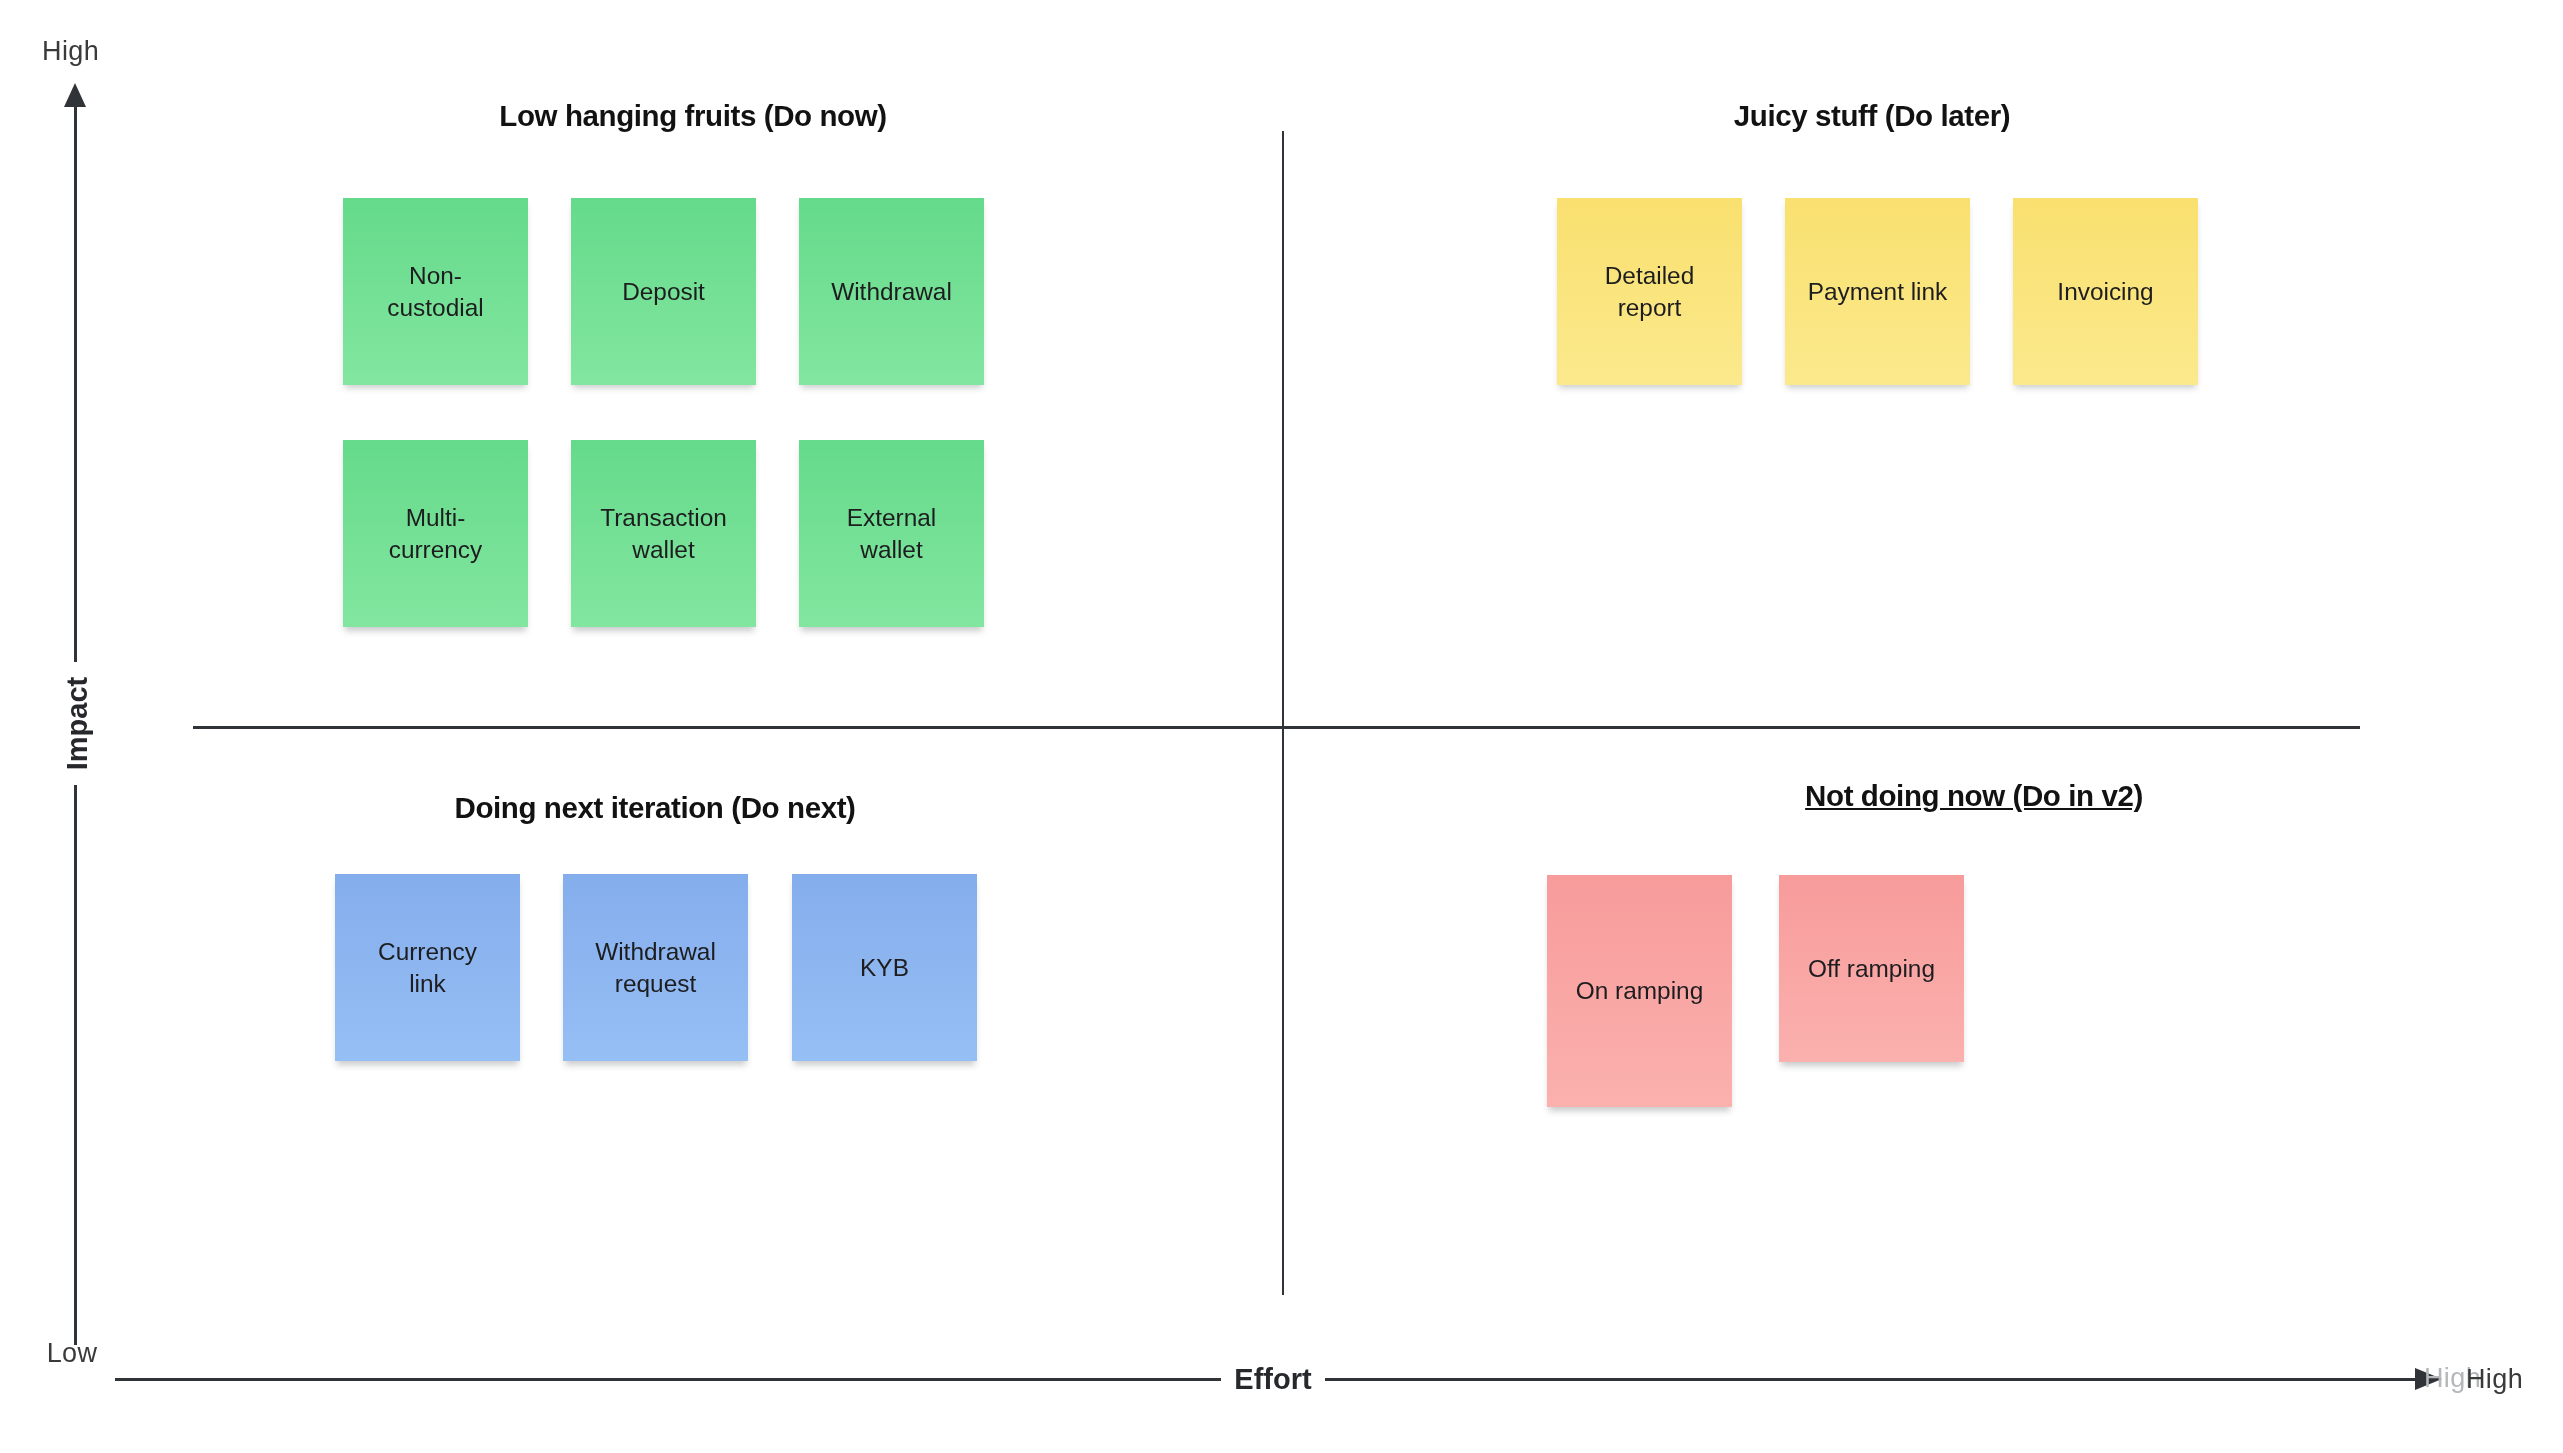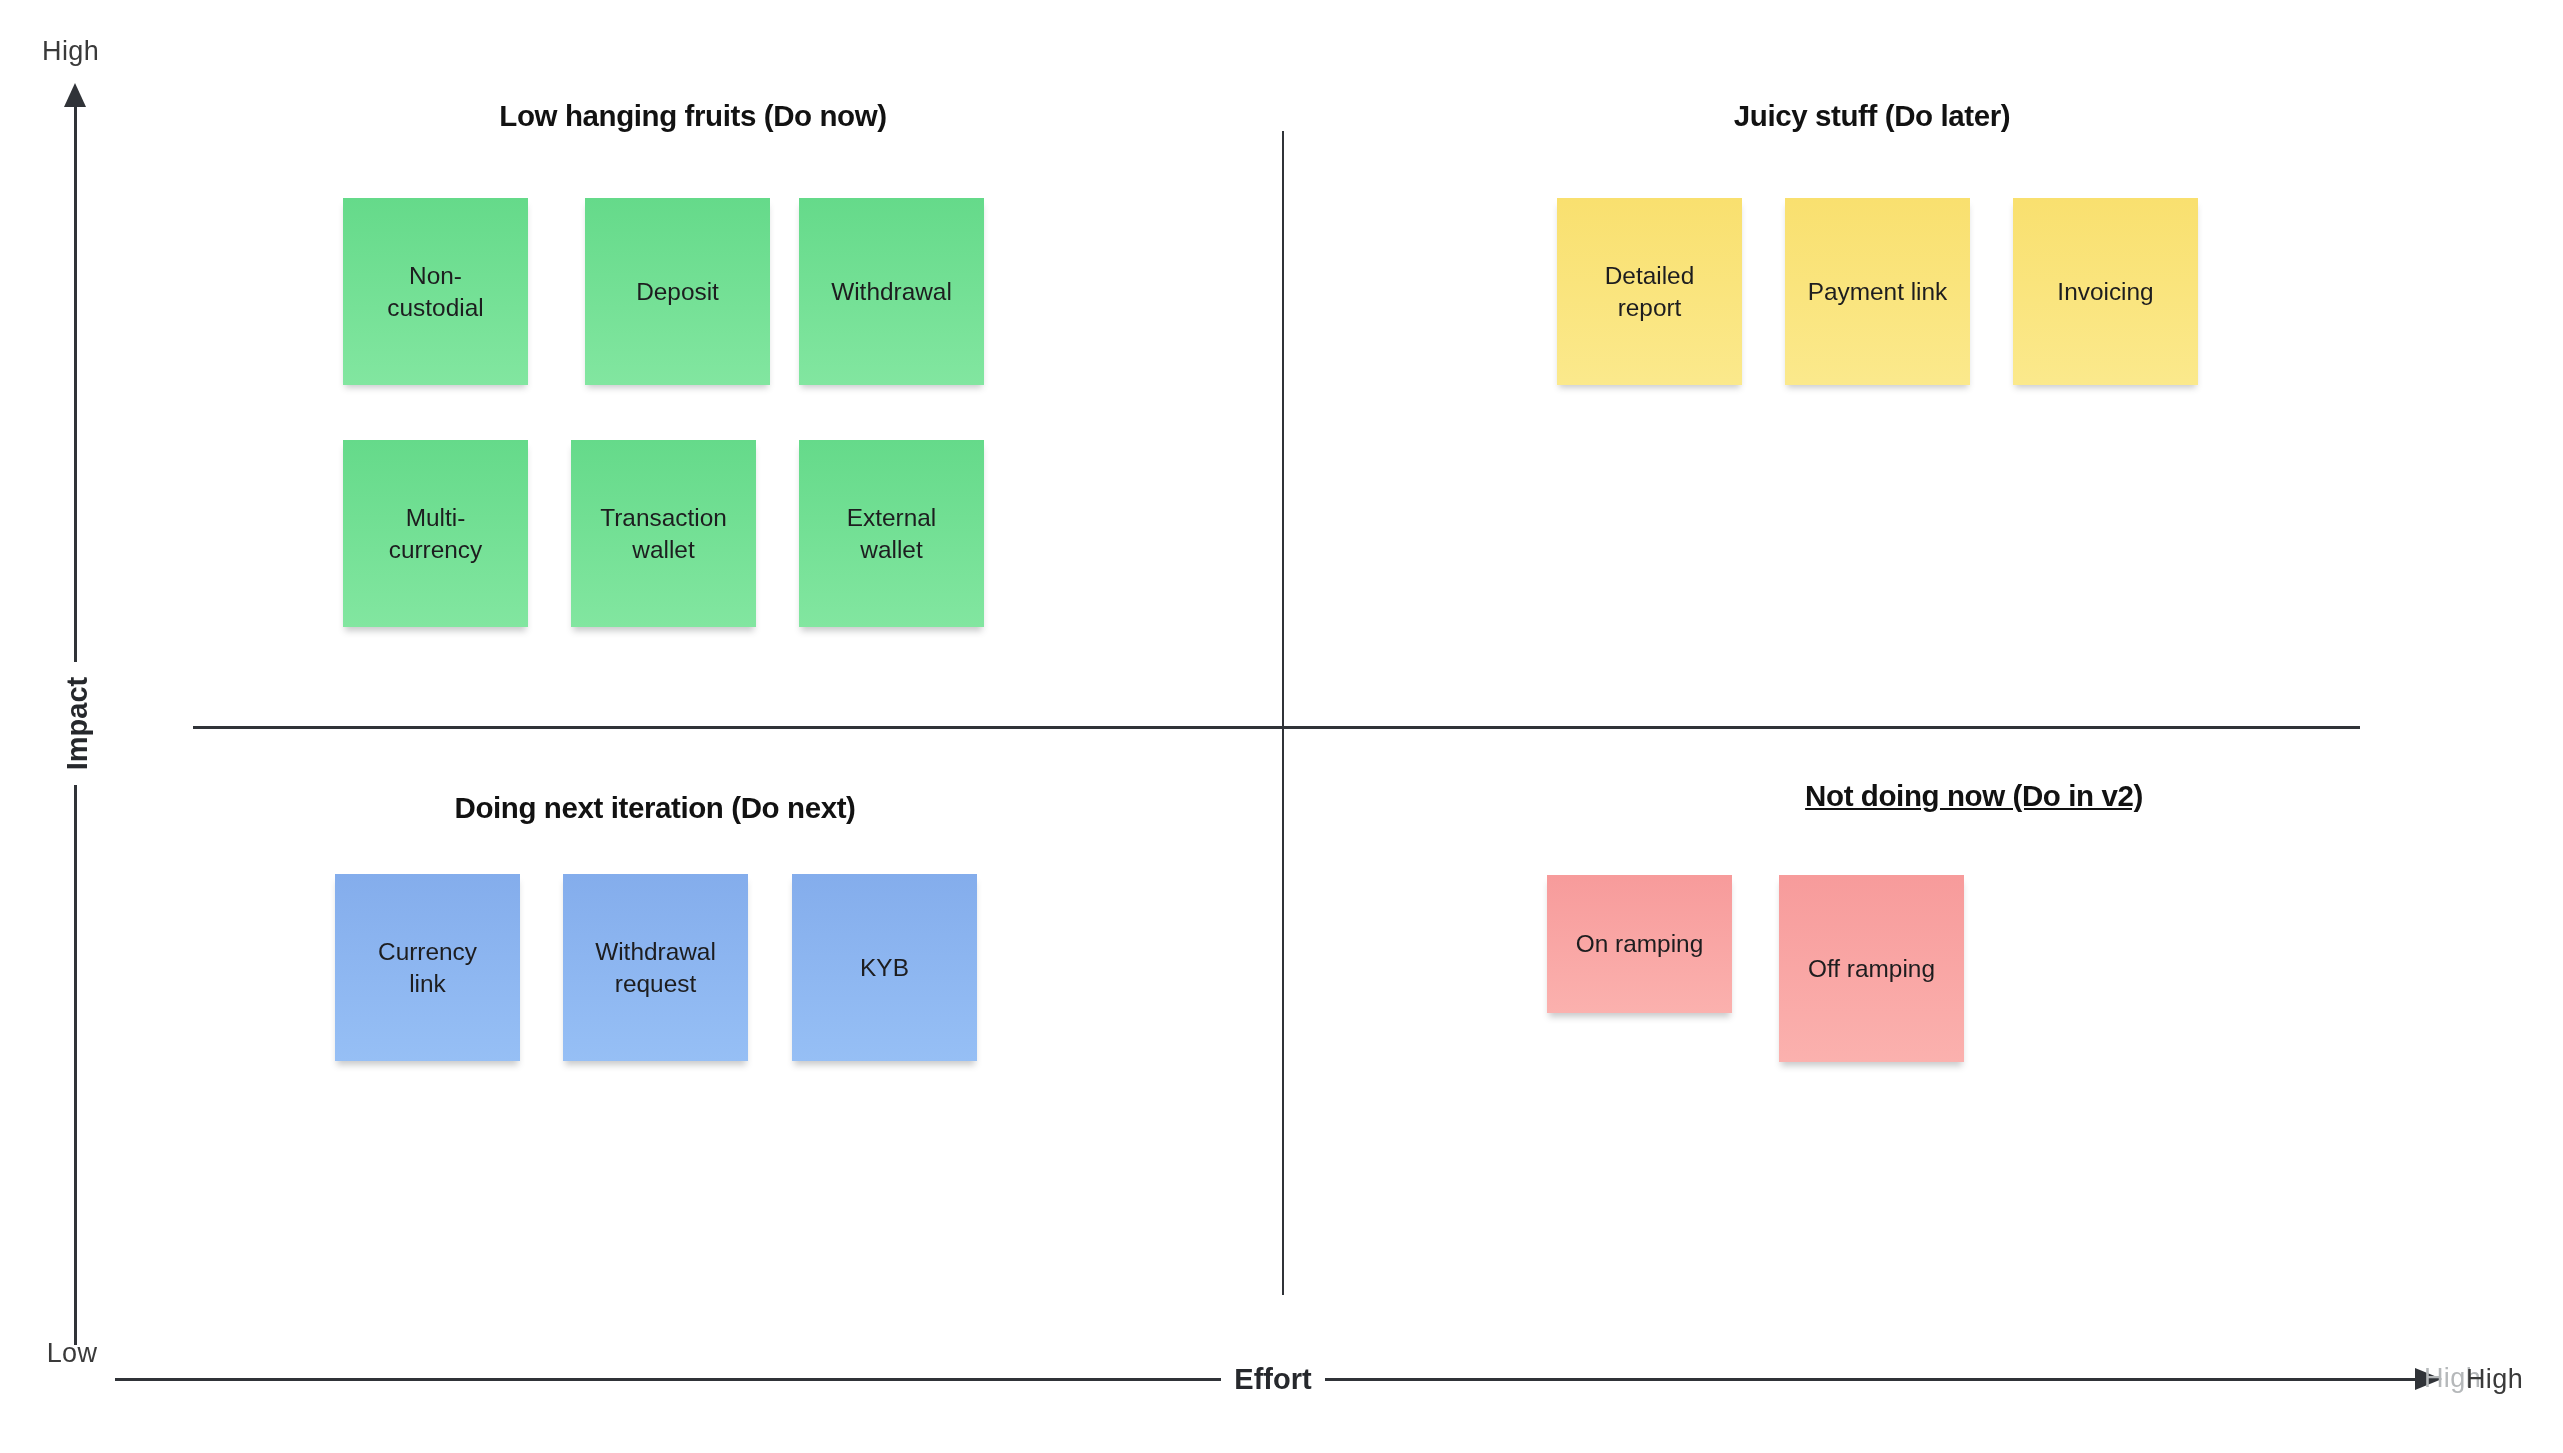--- a/index.html
+++ b/index.html
@@ -50,32 +50,32 @@
     box-sizing:border-box;color:var(--note_text);font-size:24.4px;line-height:32px;
     box-shadow:0 5.7px 6.5px -2.2px rgba(60,64,67,.28);}
   .note .ln{display:block;}
   .note.green{background:linear-gradient(180deg,var(--green_top),var(--green_bottom));}
   .note.yellow{background:linear-gradient(180deg,var(--yellow_top),var(--yellow_bottom));}
   .note.blue{background:linear-gradient(180deg,var(--blue_top),var(--blue_bottom));}
   .note.pink{background:linear-gradient(180deg,var(--pink_top),var(--pink_bottom));}
 
   
   .n-noncustodial{left:343px;top:198px;}
-  .n-deposit{left:571px;top:198px;margin-left:14px;}
+  .n-deposit{left:571px;top:198px;}
   .n-withdrawal{left:799px;top:198px;}
   .n-multicurrency{left:343px;top:440px;}
   .n-transactionhistory{left:571px;top:440px;}
   .n-externalwallet{left:799px;top:440px;}
   .n-detailedreport{left:1557px;top:198px;}
   .n-paymentlink{left:1785px;top:198px;}
   .n-invoicing{left:2013px;top:198px;}
   .n-currencysweep{left:335px;top:874px;height:187px;}
   .n-withdrawalrequest{left:563px;top:874px;height:187px;}
   .n-kyb{left:792px;top:874px;height:187px;}
-  .n-onramping{left:1547px;top:875px;height:138px;}
+  .n-onramping{left:1547px;top:875px;height:232px;}
   .n-offramping{left:1779px;top:875px;height:187px;}
 </style>
 </head>
 <body>
 
 <div class="board">
 
   <div class="axis-tick tick-high-top">High</div>
   <div class="yaxis-arrow"></div>
   <div class="vline yaxis-seg1"></div>

